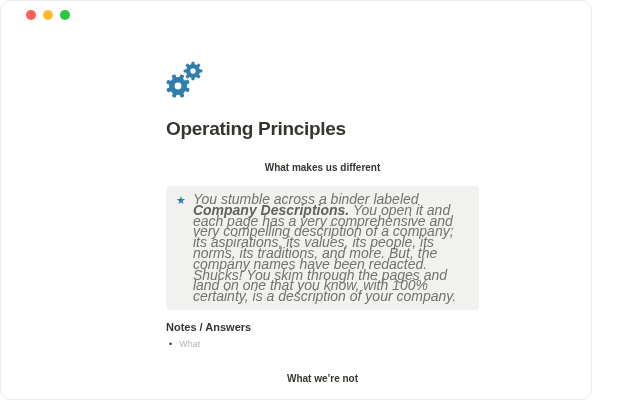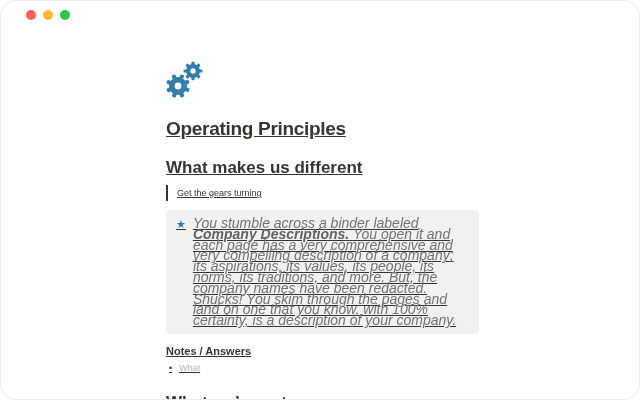--- a/index.html
+++ b/index.html
@@ -1,27 +1,27 @@
 <!DOCTYPE html>
 <html><head>
 <meta charset="utf-8">
 <style>
   html,body{margin:0;padding:0;background:#fff;}
   .window{
-    position:relative;width:640px;height:400px;box-sizing:border-box;
-    background:#ffffff;border:1px solid #ececeb;border-radius:16px;overflow:hidden;
-    font-family:"Liberation Sans",sans-serif;color:#37352f;text-decoration:underline;
+    position:relative;width:592px;height:400px;box-sizing:border-box;
+    background:#ffffff;border:1px solid #ececeb;border-radius:10px;overflow:hidden;
+    font-family:"Liberation Sans",sans-serif;color:#37352f;
   }
   .titlebar{display:flex;gap:7px;padding:9px 0 0 25px;height:11px;}
   .dot{width:10px;height:10px;border-radius:50%;}
   .content{margin:39px 0 0 165px;width:313px;}
   .page-icon{display:inline-block;cursor:pointer;}
   .page-icon svg{display:block;}
   .doc-title{font-size:19px;line-height:24px;font-weight:700;letter-spacing:-0.3px;margin:13px 0 0;}
-  .h2{font-size:17px;line-height:19px;font-weight:700;margin:17px 0 0;}
+  .h2{font-size:10px;line-height:19px;font-weight:700;margin:17px 0 0;text-align:center;}
   .h2.second{margin-top:19px;}
   .quote{margin-top:8px;border-left:2px solid #37352f;padding:2px 0 2px 9px;font-size:9px;line-height:12px;color:#37352f;}
   .callout{margin-top:9px;background:#f1f1ef;border-radius:4px;padding:8px 12px 8px 10px;display:flex;align-items:flex-start;}
   .callout-icon{font-size:11px;line-height:11px;margin:1px 7px 0 0;font-style:normal;}
   .callout-body{font-size:14px;line-height:10.8px;font-style:italic;color:#73726e;}
   .callout-body p{margin:0;}
   .callout-body p + p{margin-top:3px;}
   .callout-body b{color:#63625e;}
   .h3{font-size:11px;line-height:14px;font-weight:700;margin:10px 0 0;}
   .bullet-item{display:flex;align-items:baseline;margin-top:4px;font-size:9px;line-height:12px;}
@@ -68,21 +68,20 @@
             <circle r="3.4" fill="#ffffff"></circle>
           </g>
         </g>
       </svg>
     </span>
 
     <h1 class="doc-title">Operating Principles</h1>
 
     <h2 class="h2">What makes us different</h2>
 
-    <div class="quote">Get the gears turning</div>
 
     <div class="callout">
       <span class="callout-icon" style="color: rgb(47, 126, 174);">★</span>
       <div class="callout-body">
         <p><span>You stumble across a binder labeled </span><b>Company Descriptions.</b><span> You open it and each page has a very comprehensive and very compelling description of a company; its aspirations, its values, its people, its norms, its traditions, and more. But, the company names have been redacted. Shucks! You skim through the pages and land on one that you know, with 100% certainty, is a description of your company.</span></p>
       </div>
     </div>
 
     <div class="h3">Notes / Answers</div>
 

